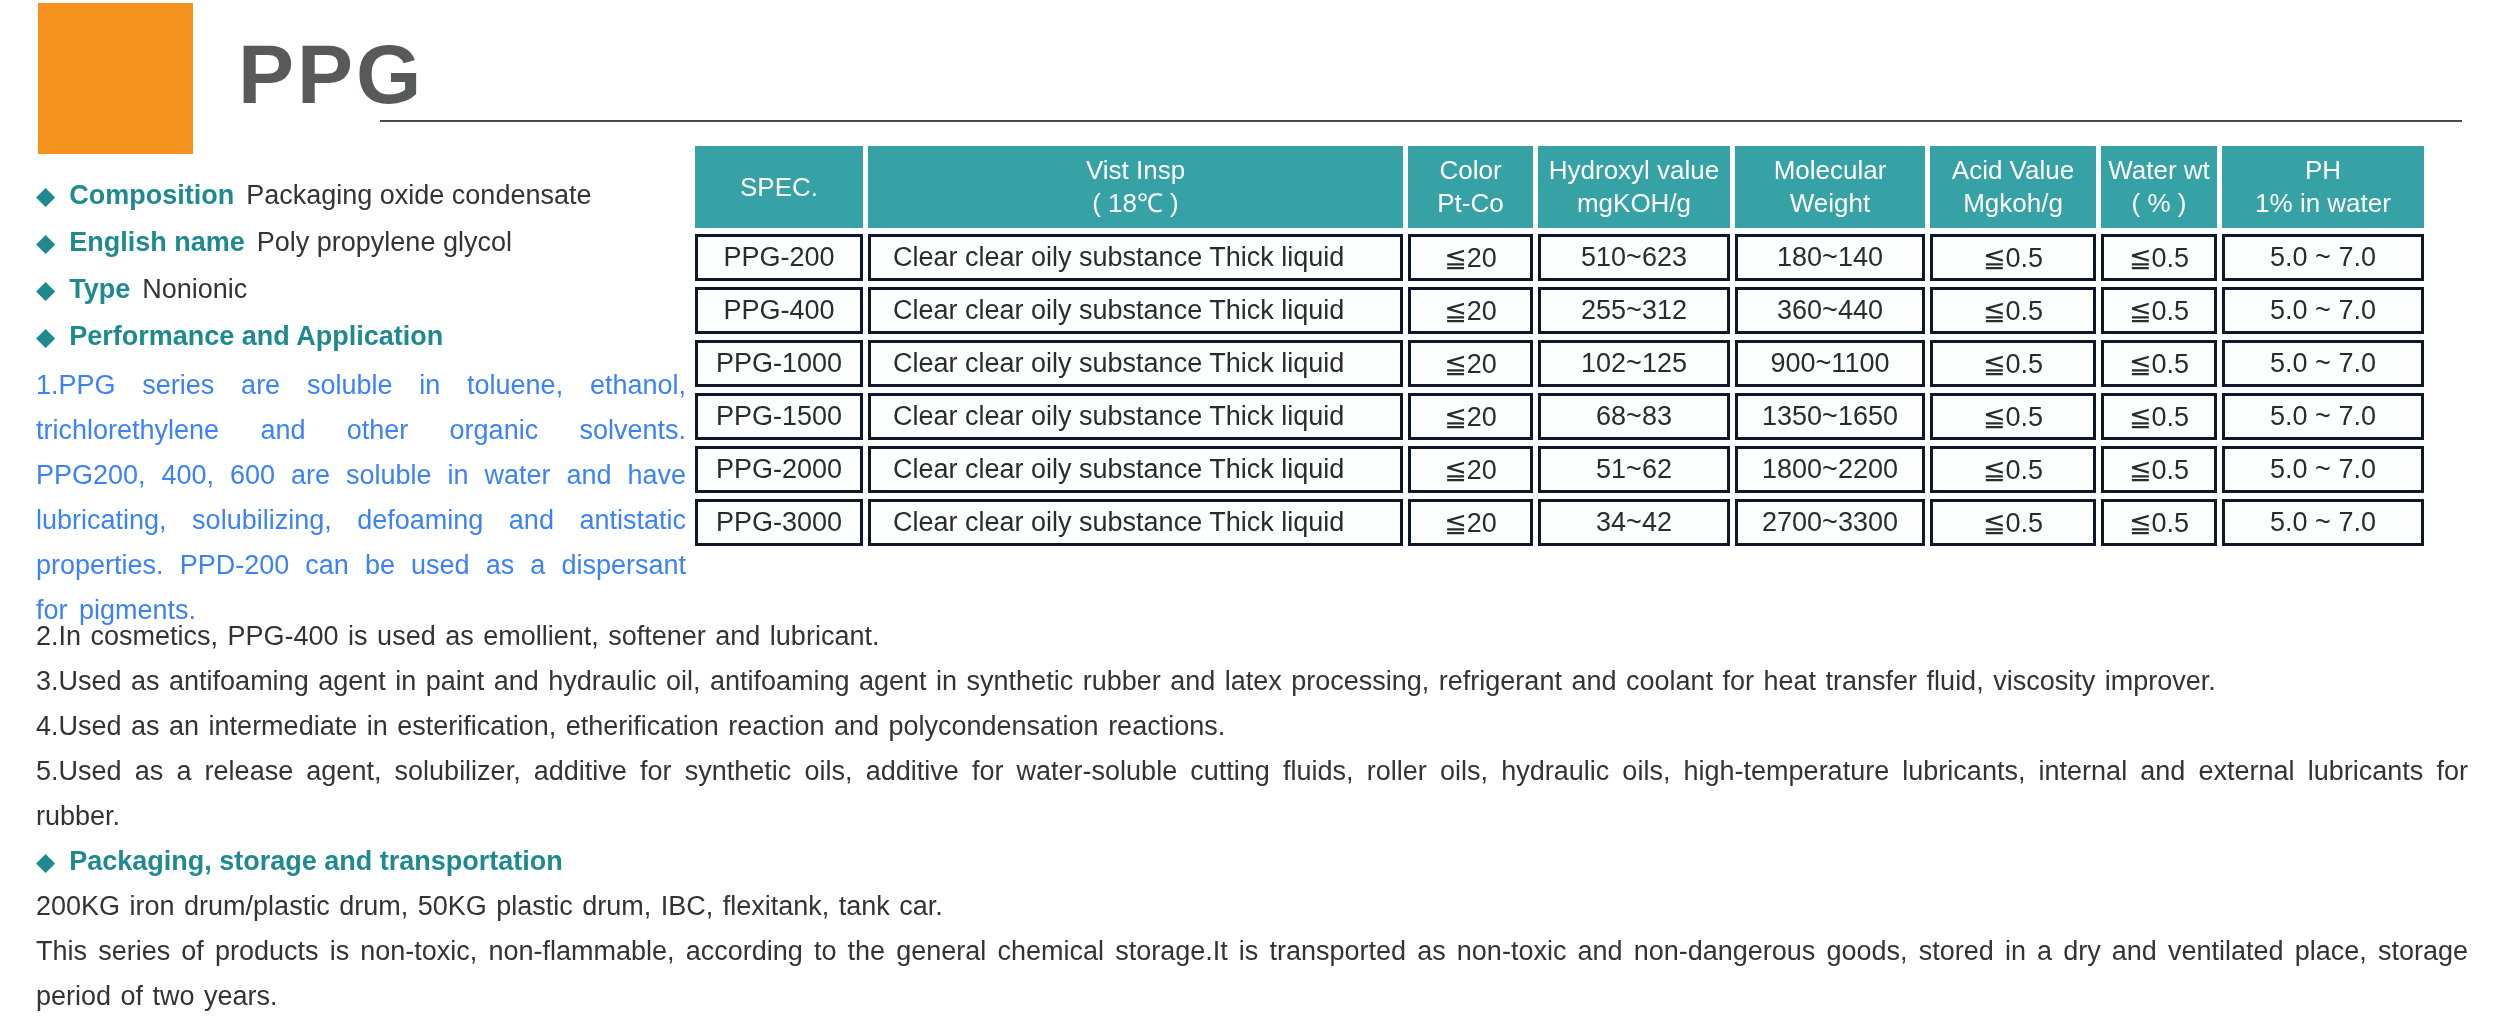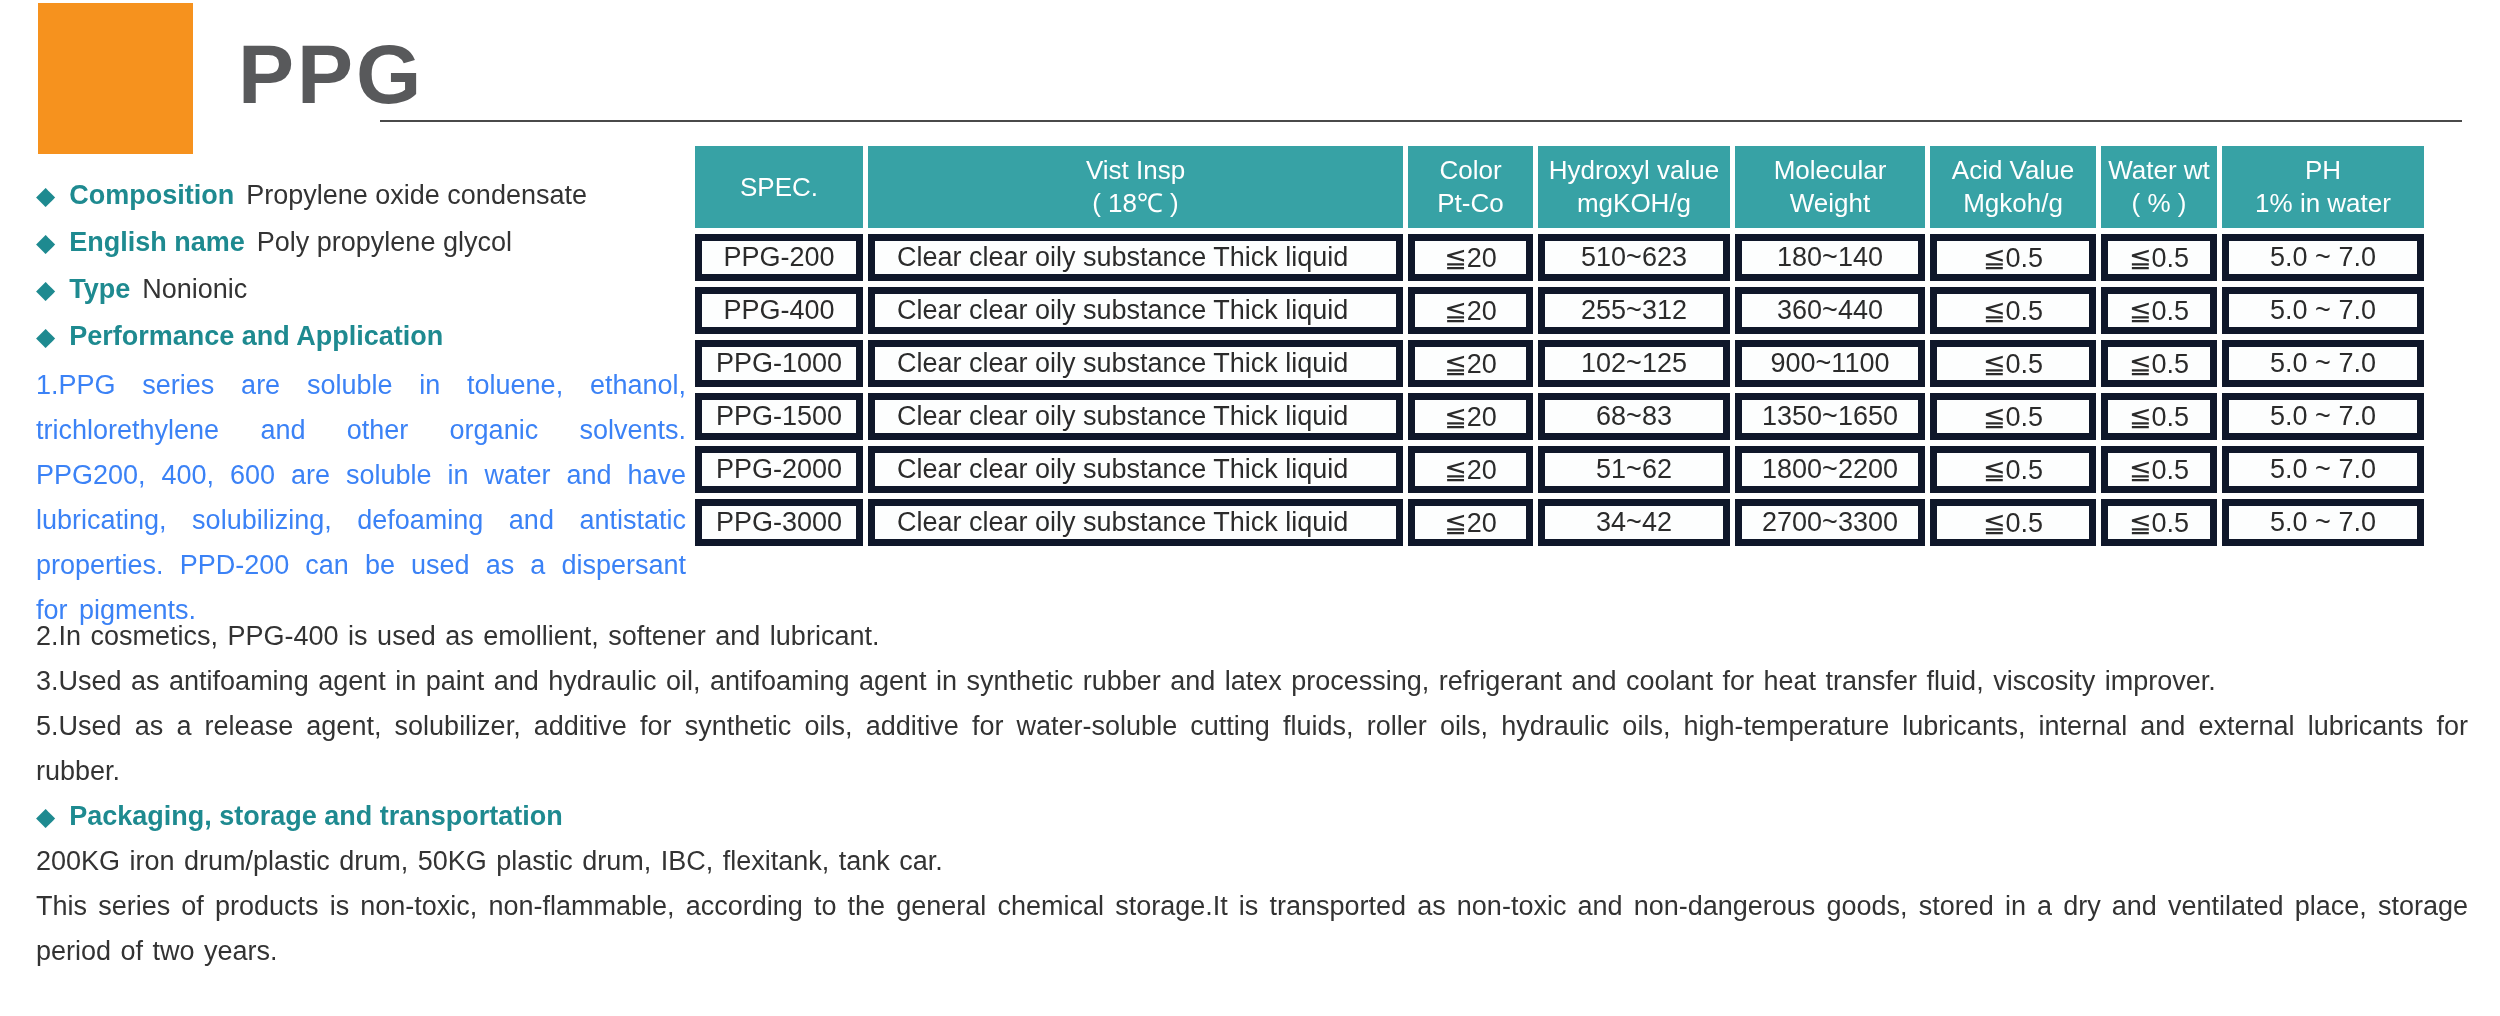--- a/index.html
+++ b/index.html
@@ -43,21 +43,21 @@
     border-collapse:separate; border-spacing:5px 6px; table-layout:fixed;
   }
   table.spec tbody { background:#9ED4D6; }
   table.spec th {
     background:#37A2A5; color:#ffffff; font-weight:normal;
     font-size:26px; line-height:33px; vertical-align:middle;
     padding:5px 2px; height:82px;
   }
   table.spec th span { display:block; text-align:center; }
   table.spec td {
-    background:#fdfefe; border:7px solid #0f172a; height:47px;
+    background:#fdfefe; border:3px solid #0f172a; height:47px;
     text-align:center; font-size:27px; color:#2b2b2b; padding:0 4px;
     overflow:hidden; white-space:nowrap;
   }
   table.spec td.vist { text-align:left; padding-left:22px; }
 
   
   .bottom-block {
     position:absolute; left:36px; top:614px; width:2432px;
     font-size:27px; line-height:45px; color:#333333;
   }
@@ -69,21 +69,21 @@
 <body>
 
 <div class="logo"></div>
 <div class="page-title">PPG</div>
 <div class="title-rule"></div>
 
 <div class="info-col">
   <div class="bullet-line">
     <span class="diamond">◆</span>
     <span class="bullet-label">Composition</span>
-    <span class="bullet-text">Propylene oxide condensate</span>
+    <span class="bullet-text">Packaging oxide condensate</span>
   </div>
   <div class="bullet-line">
     <span class="diamond">◆</span>
     <span class="bullet-label">English name</span>
     <span class="bullet-text">Poly propylene glycol</span>
   </div>
   <div class="bullet-line">
     <span class="diamond">◆</span>
     <span class="bullet-label">Type</span>
     <span class="bullet-text">Nonionic</span>
@@ -204,20 +204,21 @@
         <td>≦0.5</td>
         <td>5.0 ~ 7.0</td>
       </tr>
     </tbody>
   </table>
 </div>
 
 <div class="bottom-block">
   <div class="note-line">2.In cosmetics, PPG-400 is used as emollient, softener and lubricant.</div>
   <div class="note-line">3.Used as antifoaming agent in paint and hydraulic oil, antifoaming agent in synthetic rubber and latex processing, refrigerant and coolant for heat transfer fluid, viscosity improver.</div>
+  <div class="note-line">4.Used as an intermediate in esterification, etherification reaction and polycondensation reactions.</div>
   <div class="note-line">5.Used as a release agent, solubilizer, additive for synthetic oils, additive for water-soluble cutting fluids, roller oils, hydraulic oils, high-temperature lubricants, internal and external lubricants for rubber.</div>
   <div class="pack-header">
     <span class="diamond">◆</span>
     <span class="bullet-label">Packaging, storage and transportation</span>
   </div>
   <div class="pack-line">200KG iron drum/plastic drum, 50KG plastic drum, IBC, flexitank, tank car.</div>
   <div class="pack-line">This series of products is non-toxic, non-flammable, according to the general chemical storage.It is transported as non-toxic and non-dangerous goods, stored in a dry and ventilated place, storage period of two years.</div>
 </div>
 
 </body></html>

